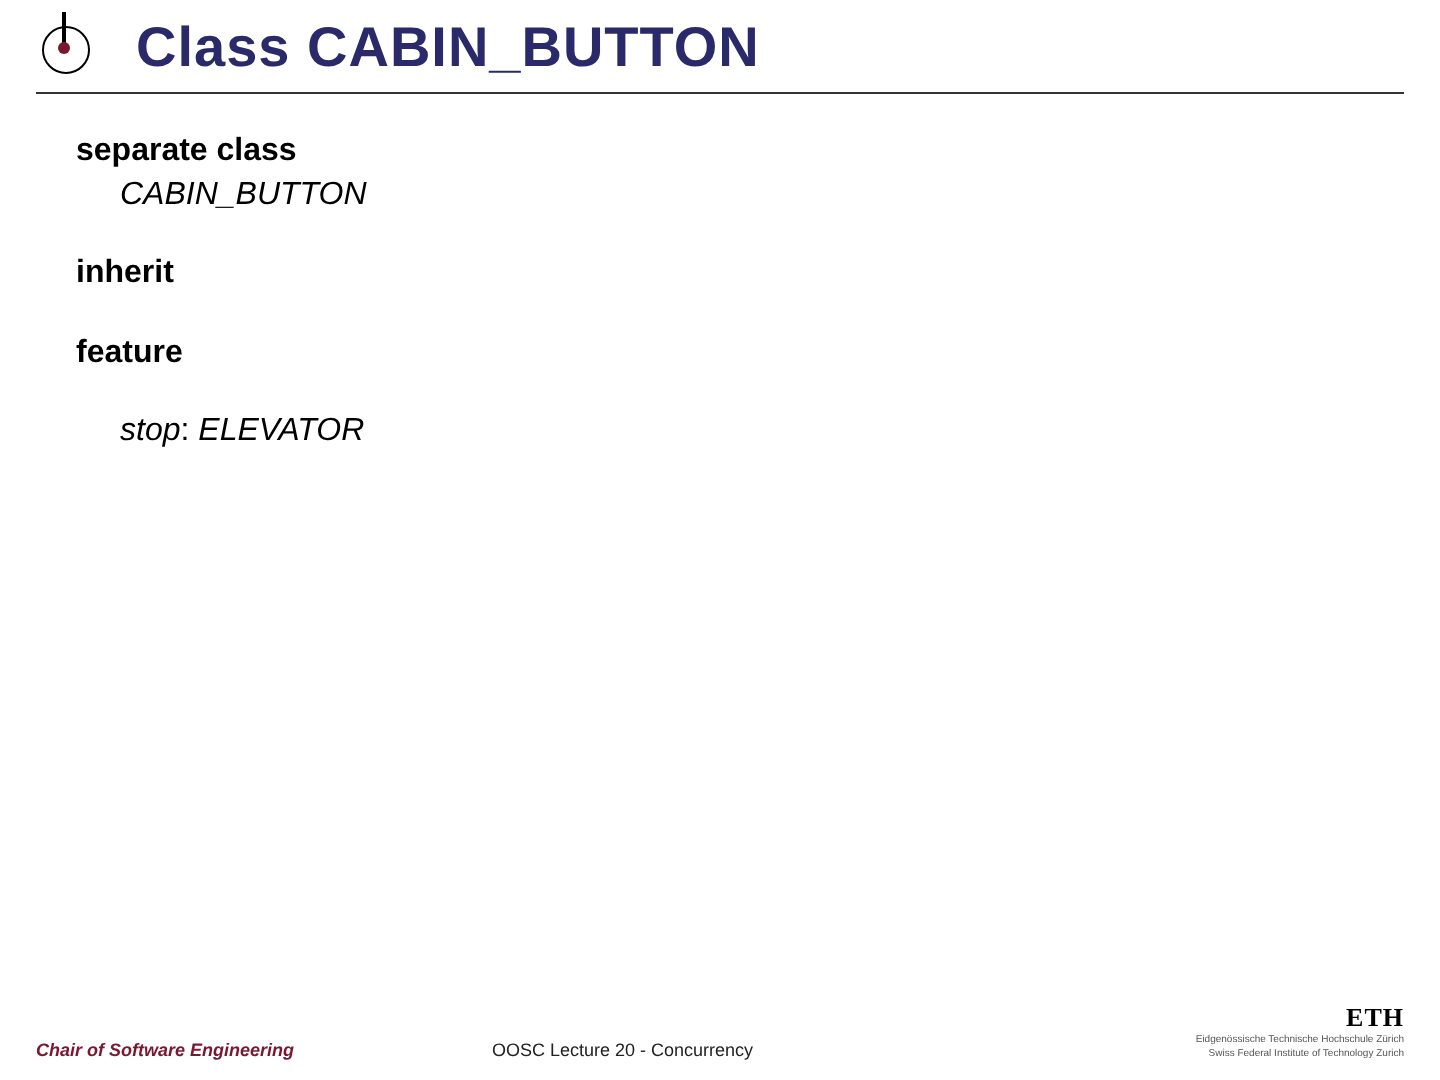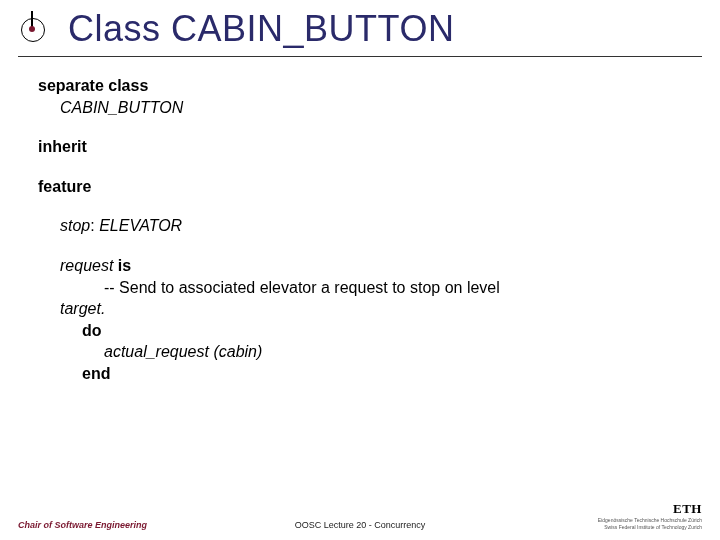--- a/index.html
+++ b/index.html
@@ -39,23 +39,23 @@
     background: #7a1830;
     border-radius: 50%;
   }
   .logo .bar {
     position: absolute;
     left: 13px; top: -4px;
     width: 2px; height: 18px;
     background: #000;
   }
   .title {
-    font-size: 36px;
+    font-size: 28px;
     color: #2a2a6a;
-    font-weight: 400;
+    font-weight: 700;
     letter-spacing: 0.5px;
   }
   .hr {
     margin: 0 18px;
     border: none;
     border-top: 1.5px solid #333;
   }
   .content {
     padding: 18px 38px 0 38px;
     font-size: 16px;
@@ -76,21 +76,20 @@
     font-size: 9px;
   }
   .footer-left {
     color: #7a1830;
     font-weight: 700;
     font-style: italic;
     flex: 1;
   }
   .footer-center {
     flex: 1;
-    text-align: center;
     color: #222;
   }
   .footer-right {
     flex: 1;
     text-align: right;
   }
   .eth {
     font-family: Georgia, serif;
     font-weight: 700;
     font-size: 13px;
@@ -128,30 +127,20 @@
   </div>
 
   <div class="block">
     <span class="kw">feature</span>
   </div>
 
   <div class="block in1">
     <span class="it">stop</span><span>: </span><span class="it">ELEVATOR</span>
   </div>
 
-  <div class="in1">
-    <div>
-      <span class="it">request</span><span class="kw"> is</span>
-    </div>
-    <div class="in2">-- Send to associated elevator a request to stop on level</div>
-    <div class="it">target.</div>
-    <div class="in1"><span class="kw">do</span></div>
-    <div class="in2 it">actual_request (cabin)</div>
-    <div class="in1"><span class="kw">end</span></div>
-  </div>
 
 </div>
 
 <div class="footer">
   <div class="footer-left">Chair of Software Engineering</div>
   <div class="footer-center">OOSC  Lecture 20 - Concurrency</div>
   <div class="footer-right">
     <div class="eth">ETH</div>
     <div class="eth-sub">Eidgenössische Technische Hochschule Zürich</div>
     <div class="eth-sub">Swiss Federal Institute of Technology Zurich</div>

